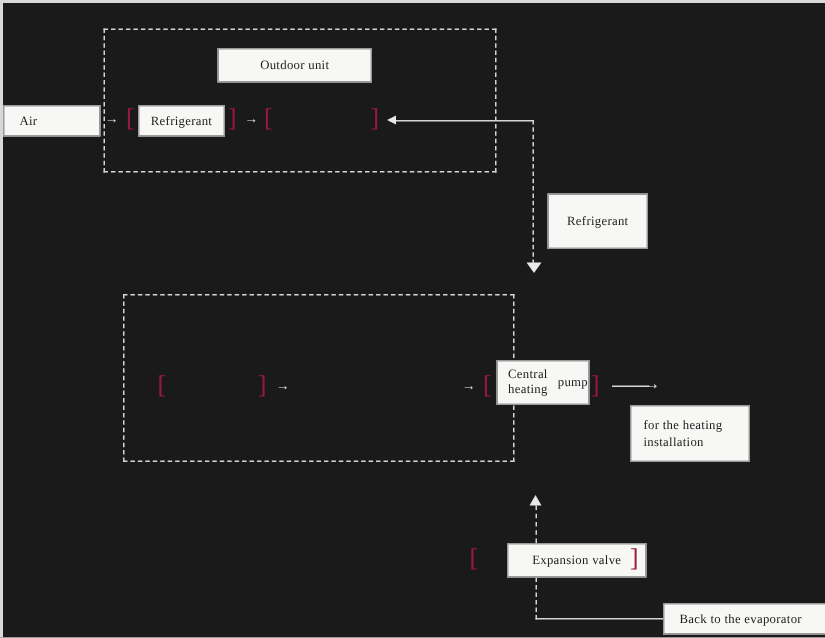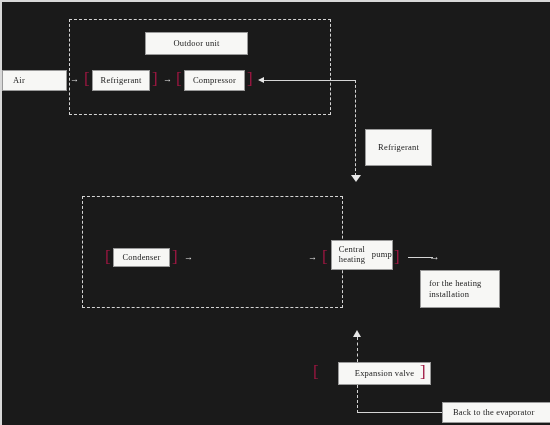--- a/index.html
+++ b/index.html
@@ -145,45 +145,39 @@
     <span>]</span>
   </div>
 
   <div class="arrow" style="left:161px; top:73px;">
     <span>→</span>
   </div>
 
   <div class="bracket" style="left:174px; top:68px;">
     <span>[</span>
   </div>
-  <div class="wbox" style="left:182px; top:68px; width:61px; height:21px;">
-    <span>Compressor</span>
-  </div>
   <div class="bracket" style="left:245px; top:68px;">
     <span>]</span>
   </div>
 
   <div class="hline" style="left:258px; top:78px; width:96px;"></div>
   <div class="tri-left" style="left:256px; top:74.5px;"></div>
 
   <div class="vline dash" style="left:353px; top:78px; height:96px;"></div>
   <div class="tri-down" style="left:348.5px; top:173px;"></div>
 
   <div class="wbox pad" style="left:363px; top:127px; width:67px; height:37px;">
     <span>Refrigerant</span>
   </div>
 
   <div class="unit-frame" style="left:80px; top:194px; width:261px; height:112px;"></div>
 
 
   <div class="bracket" style="left:103px; top:246px;">
     <span>[</span>
-  </div>
-  <div class="wbox" style="left:111px; top:246px; width:57px; height:19px;">
-    <span>Condenser</span>
   </div>
   <div class="bracket" style="left:170px; top:246px;">
     <span>]</span>
   </div>
 
   <div class="arrow" style="left:182px; top:251px;">
     <span>→</span>
   </div>
 
 

